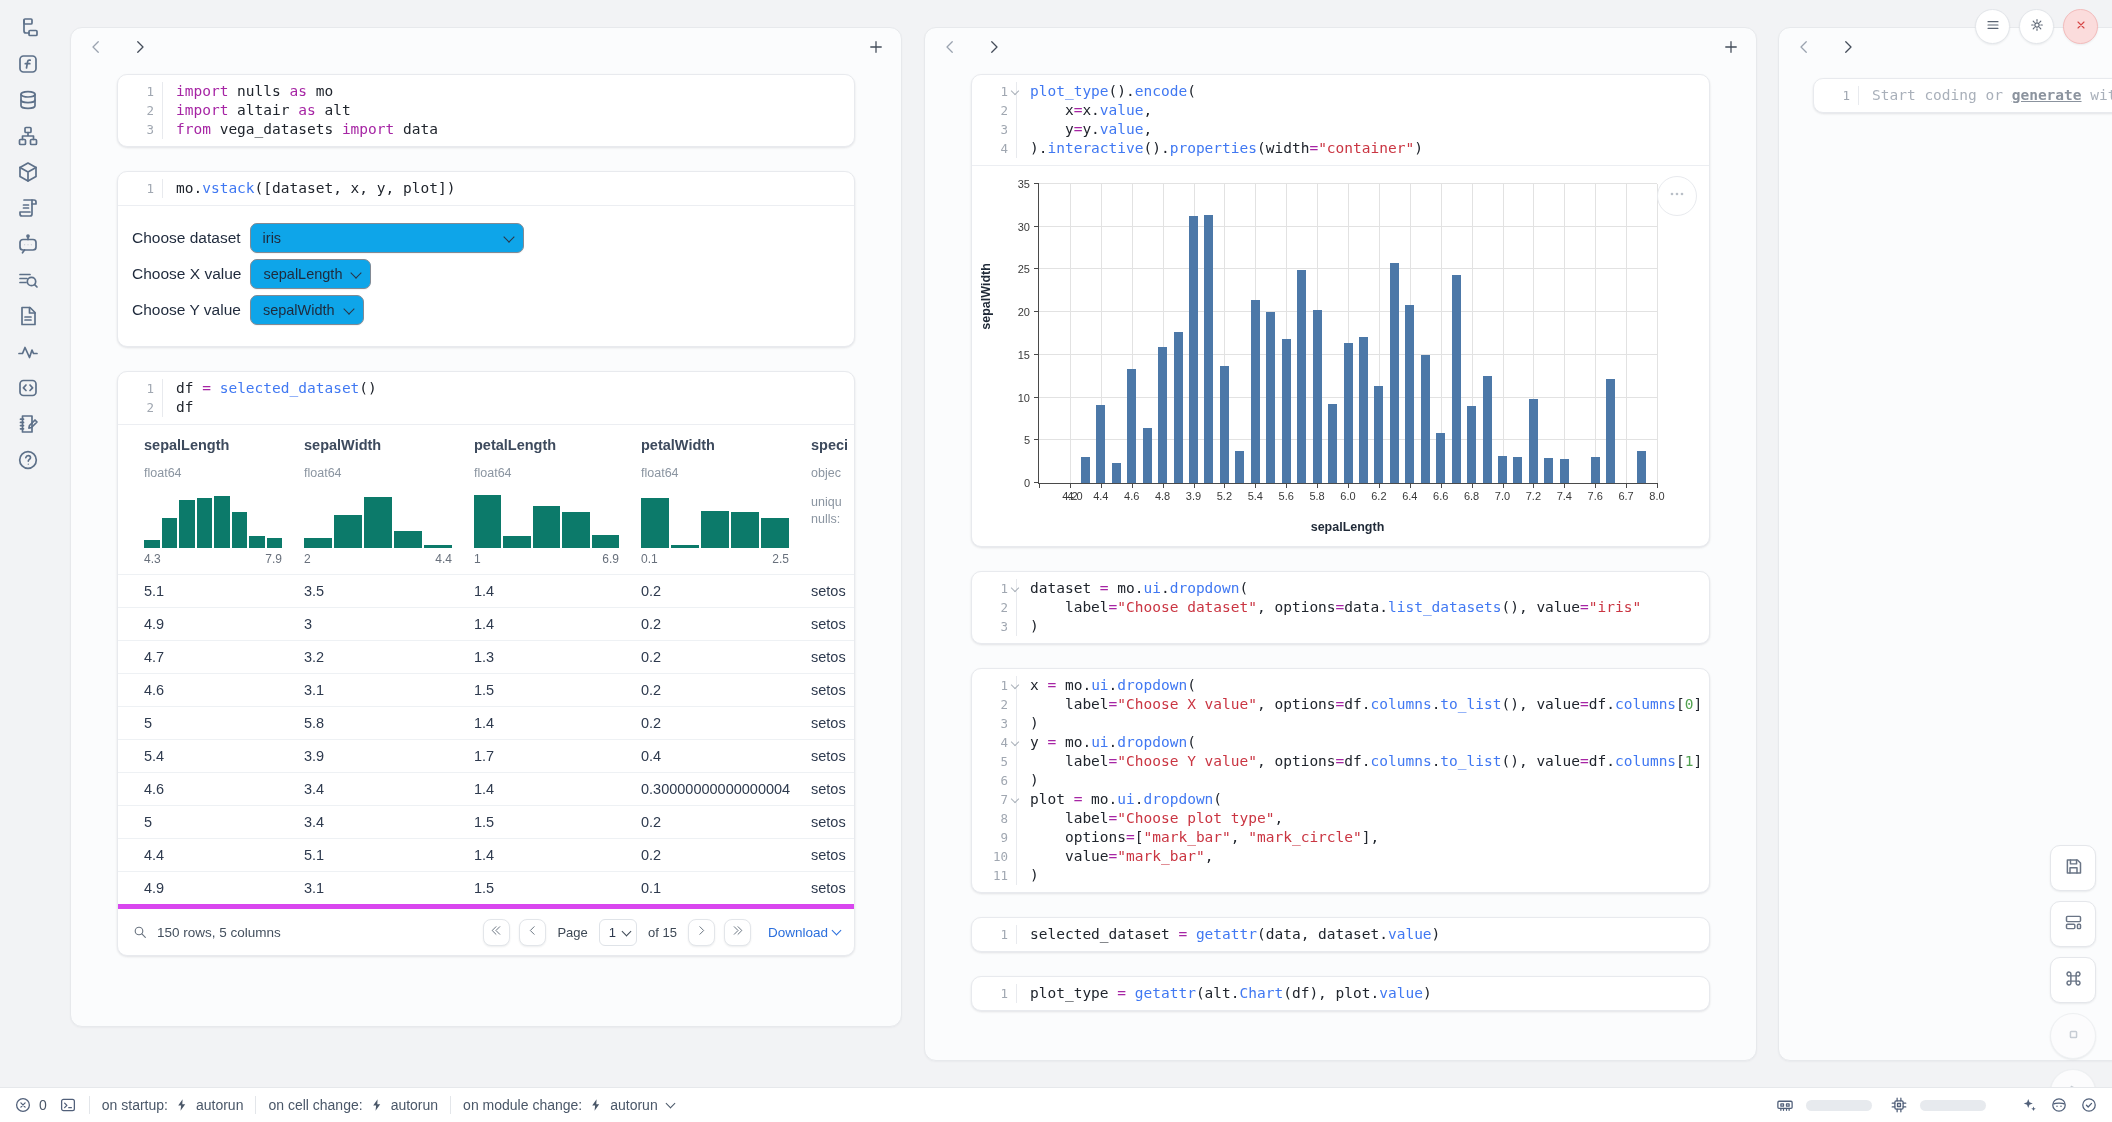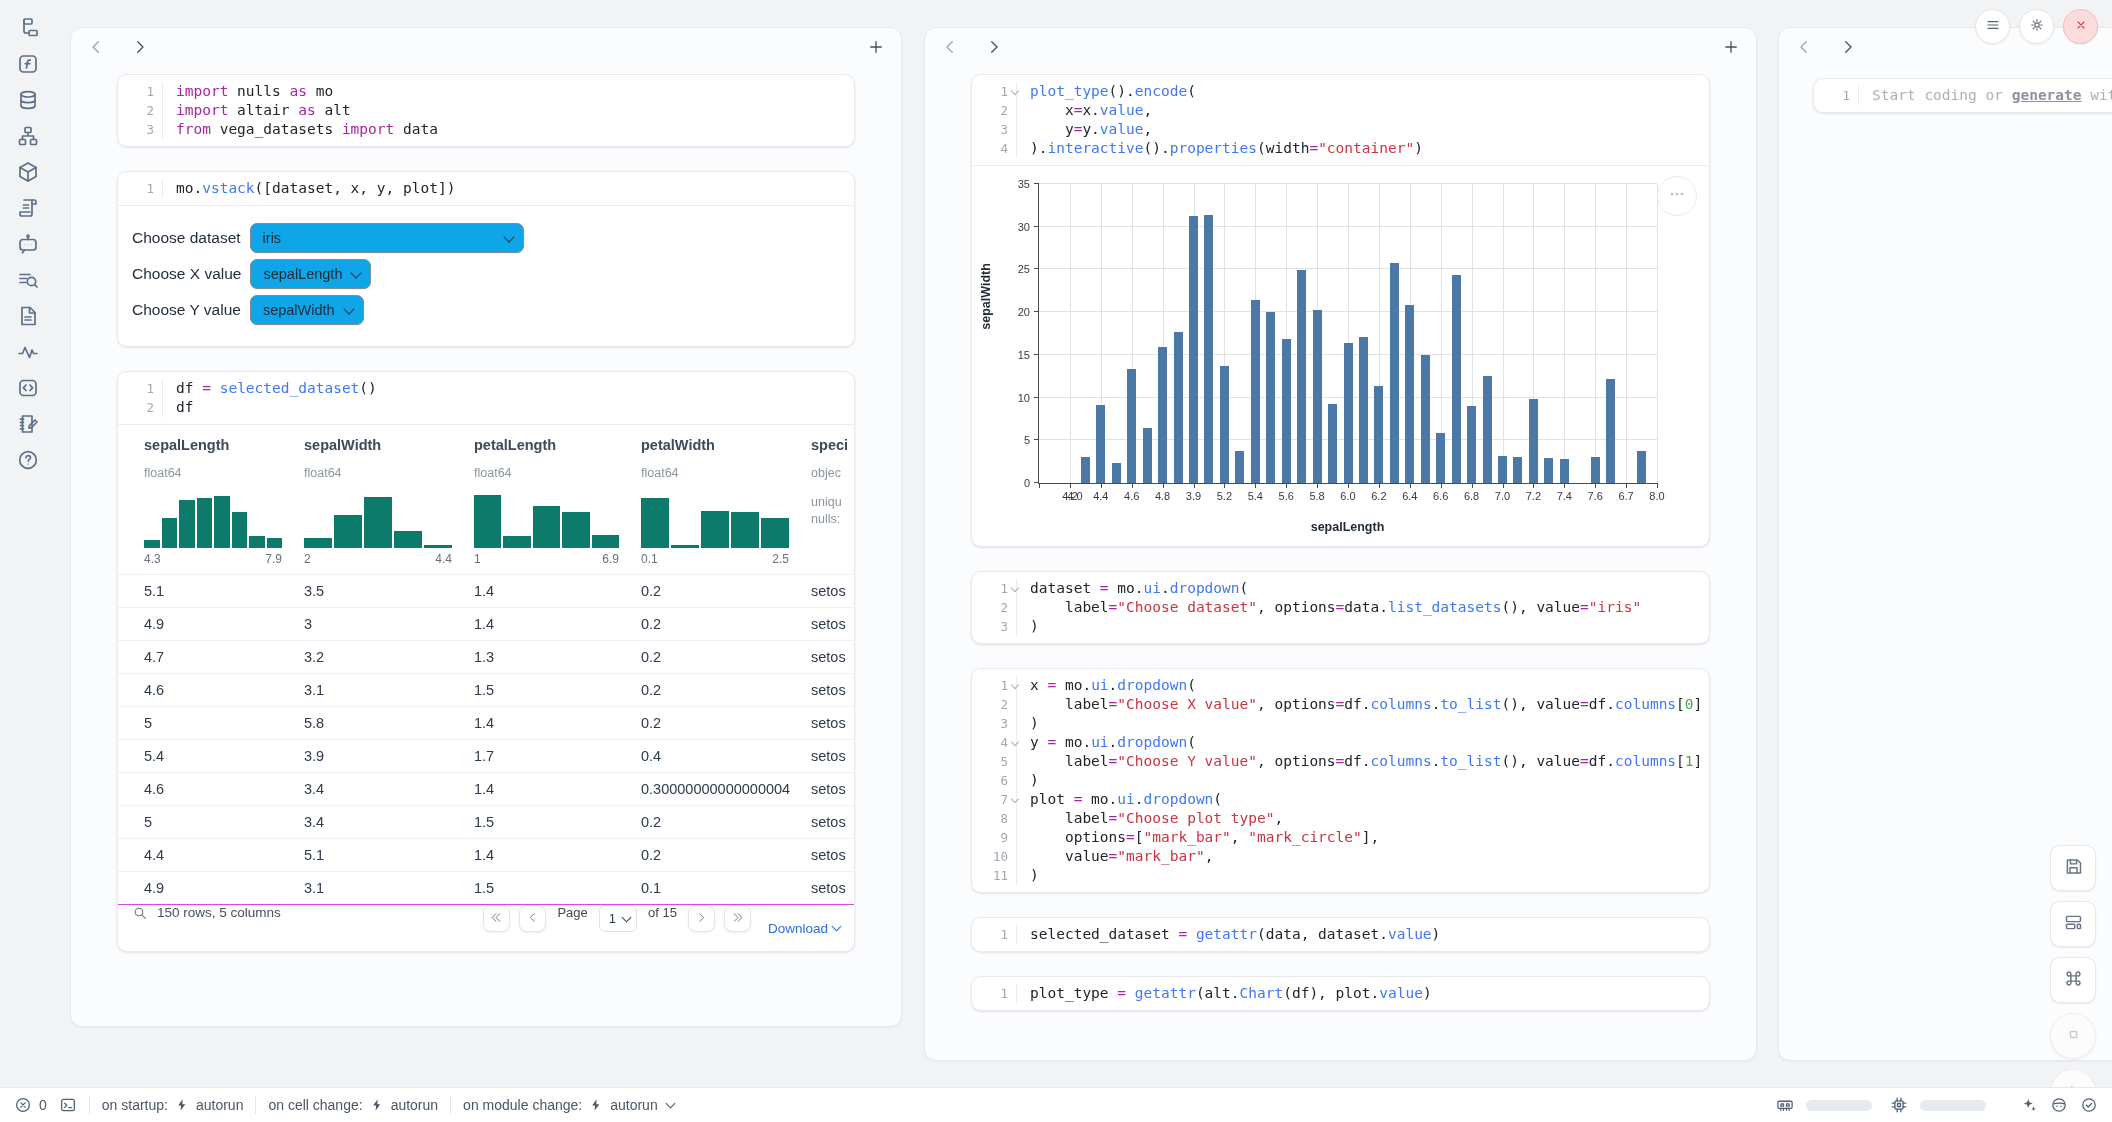--- a/index.html
+++ b/index.html
@@ -49,21 +49,21 @@
   .t-head{padding-top:12px;padding-bottom:8px;}
   .t-col{padding-right:22px;overflow:hidden;}
   .t-name{font-weight:bold;font-size:14.5px;color:#3d4a5d;white-space:nowrap;}
   .t-dtype{font-size:12.5px;color:#8b95a1;margin-top:13px;white-space:nowrap;}
   .t-meta{font-size:12.5px;color:#8b95a1;margin-top:14px;line-height:17px;white-space:nowrap;}
   .hist{height:60px;margin-top:8px;display:flex;align-items:flex-end;gap:2px;}
   .hist-bar{flex:1;background:#0c7a6a;}
   .minmax{display:flex;justify-content:space-between;font-size:12px;color:#68707c;margin-top:4px;}
   .t-row{height:32px;align-items:center;font-size:14.5px;color:#2e3a4e;border-top:1px solid #eef1f4;}
   .t-cell{white-space:nowrap;overflow:hidden;}
-  .t-footer{height:46px;display:flex;border-top:1px solid #d946ef;padding:0 14px;gap:9px;}
+  .t-footer{height:46px;display:flex;align-items:center;border-top:5px solid #d946ef;padding:0 14px;gap:9px;}
   .t-footer .sicon{width:16px;height:16px;color:#6a7480;}
   .t-footer .sicon svg{width:16px;height:16px;}
   .t-summary{font-size:13.5px;color:#44505e;}
   .spacer{flex:1;}
   .pg-btn{width:27px;height:27px;border:1px solid #e3e6ea;border-radius:8px;background:#fff;color:#5f6b78;
     display:flex;align-items:center;justify-content:center;box-shadow:0 1px 2px rgba(16,24,40,.08);cursor:pointer;padding:0;}
   .pg-btn svg{width:13px;height:13px;}
   .pg-text{font-size:13px;color:#3e4956;margin:0 2px;}
   .pg-select{position:relative;height:25px;border:1px solid #dfe3e8;border-radius:6px;background:#fff;
     display:inline-flex;align-items:center;padding:0 20px 0 9px;font-size:13px;color:#2e3a4e;cursor:pointer;}

